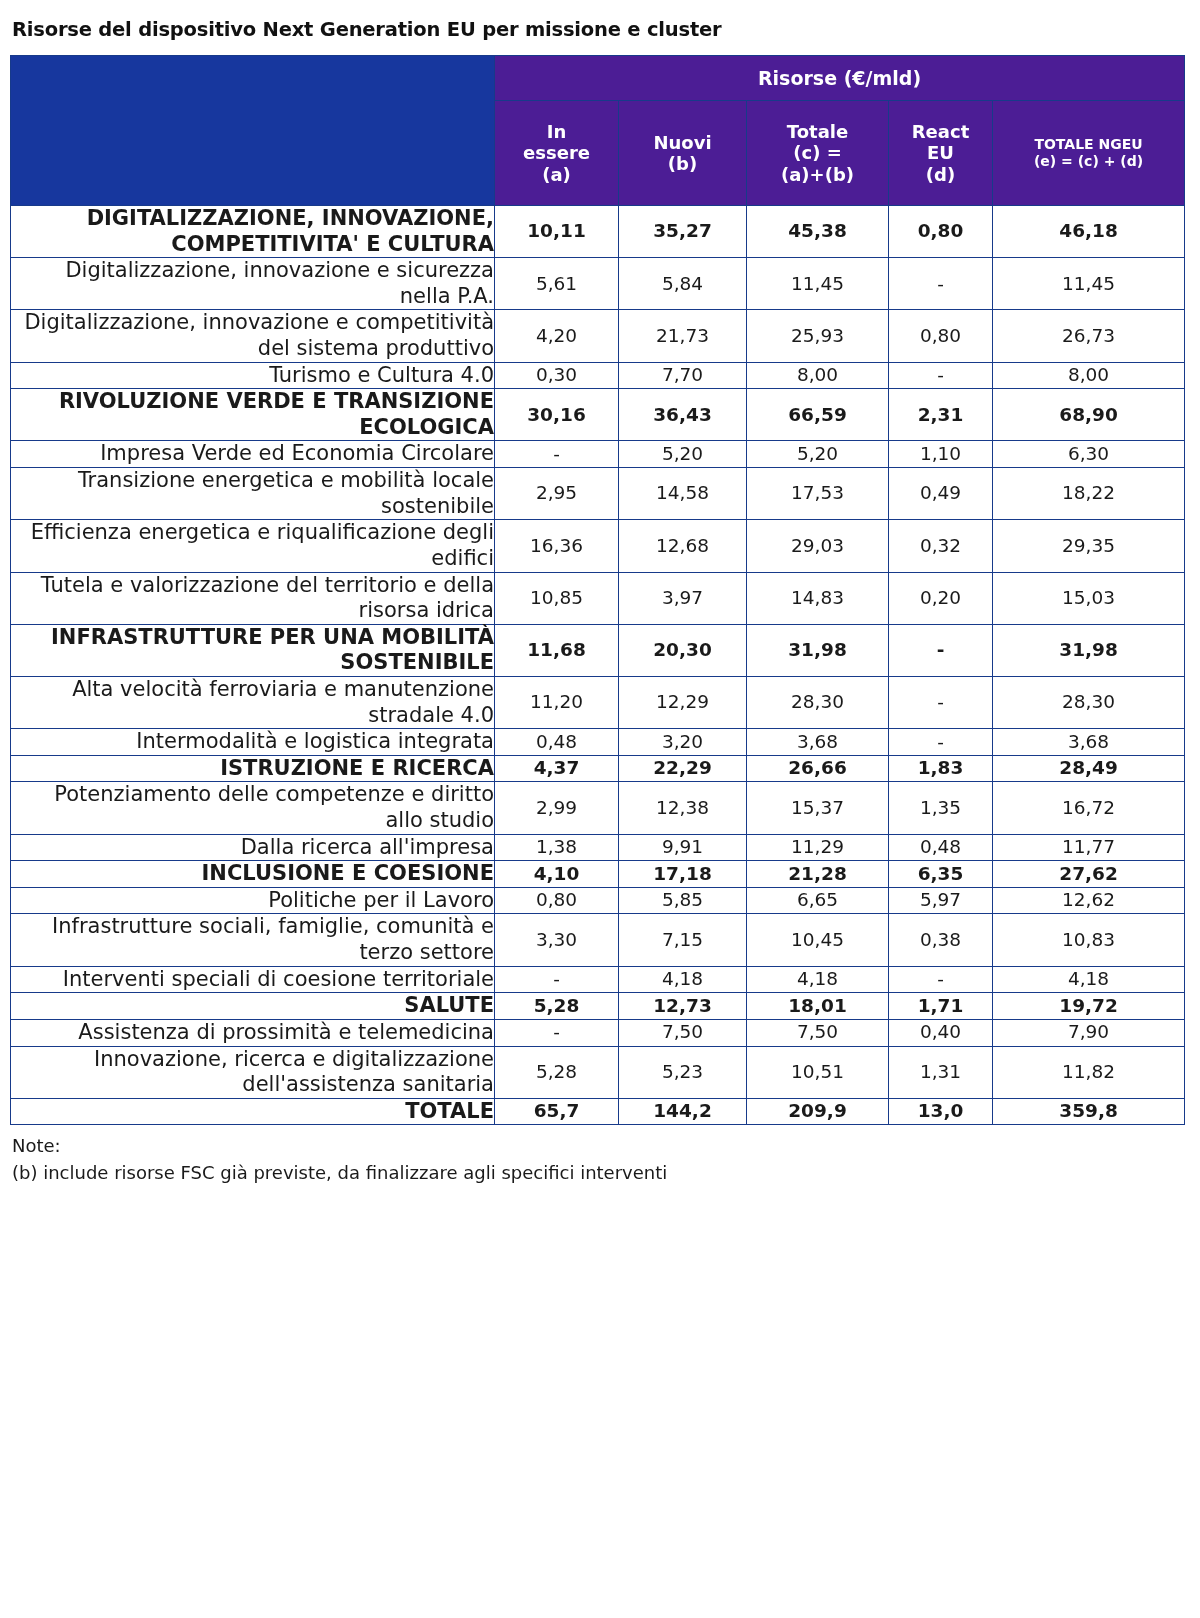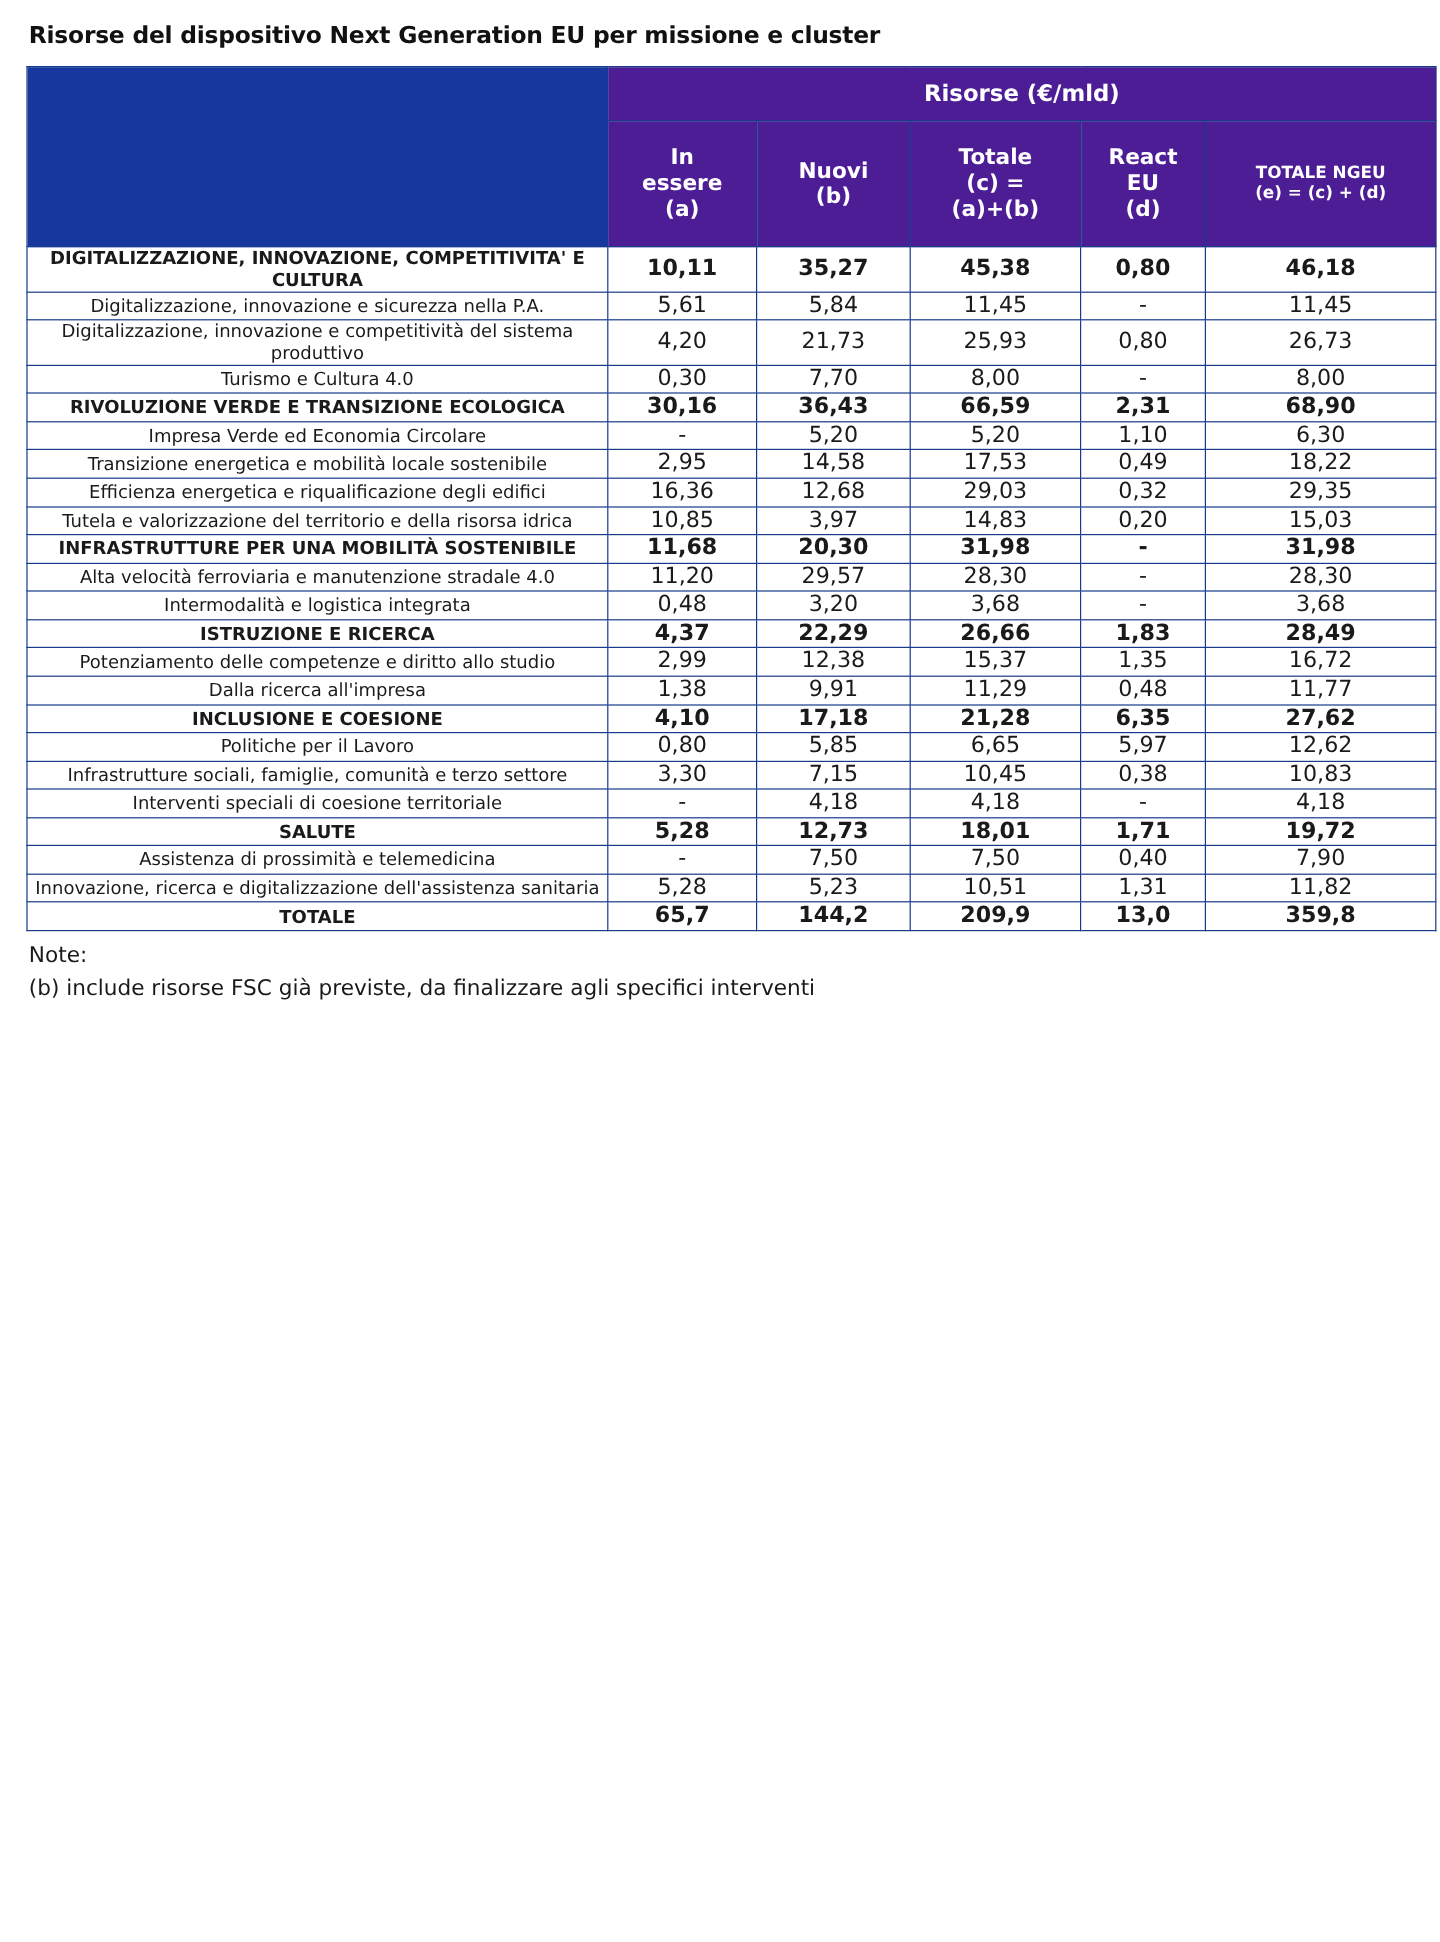--- a/index.html
+++ b/index.html
@@ -9,21 +9,21 @@
   }
   body {
     width: 1200px;
     min-height: 1618px;
     font-family: "DejaVu Sans", sans-serif;
     color: #1a1a1a;
   }
   .page {
     width: 1128px;
     box-sizing: border-box;
-    padding: 14px 30px 10px 22px;
+    padding: 14px 30px 10px 10px;
   }
   .doc-title {
     font-size: 19.5px;
     font-weight: bold;
     letter-spacing: -0.2px;
     margin: 4px 0 14px 2px;
     color: #111111;
   }
   table.ngeu {
     border-collapse: collapse;
@@ -58,24 +58,24 @@
     padding: 6px 0;
   }
   th.head-sub {
     font-size: 18px;
     padding: 8px 4px 10px 4px;
     height: 104px;
   }
   th.head-sub.tot-ngeu { font-size: 14px; }
 
   td.lbl {
-    text-align: center;
+    text-align: right;
     padding: 7px 6px 9px 10px;
     line-height: 1.22;
-    font-size: 15px;
+    font-size: 21px;
   }
   td.num {
     text-align: center;
     padding: 7px 4px 9px 4px;
     font-size: 18.5px;
     line-height: 1.22;
   }
   tr.mission td {
     font-weight: bold;
   }
@@ -213,21 +213,21 @@
           <td class="lbl">INFRASTRUTTURE PER UNA MOBILITÀ SOSTENIBILE</td>
           <td class="num">11,68</td>
           <td class="num">20,30</td>
           <td class="num">31,98</td>
           <td class="num">-</td>
           <td class="num">31,98</td>
         </tr>
         <tr class="cluster">
           <td class="lbl">Alta velocità ferroviaria e manutenzione stradale 4.0</td>
           <td class="num">11,20</td>
-          <td class="num">29,57</td>
+          <td class="num">12,29</td>
           <td class="num">28,30</td>
           <td class="num">-</td>
           <td class="num">28,30</td>
         </tr>
         <tr class="cluster">
           <td class="lbl">Intermodalità e logistica integrata</td>
           <td class="num">0,48</td>
           <td class="num">3,20</td>
           <td class="num">3,68</td>
           <td class="num">-</td>

